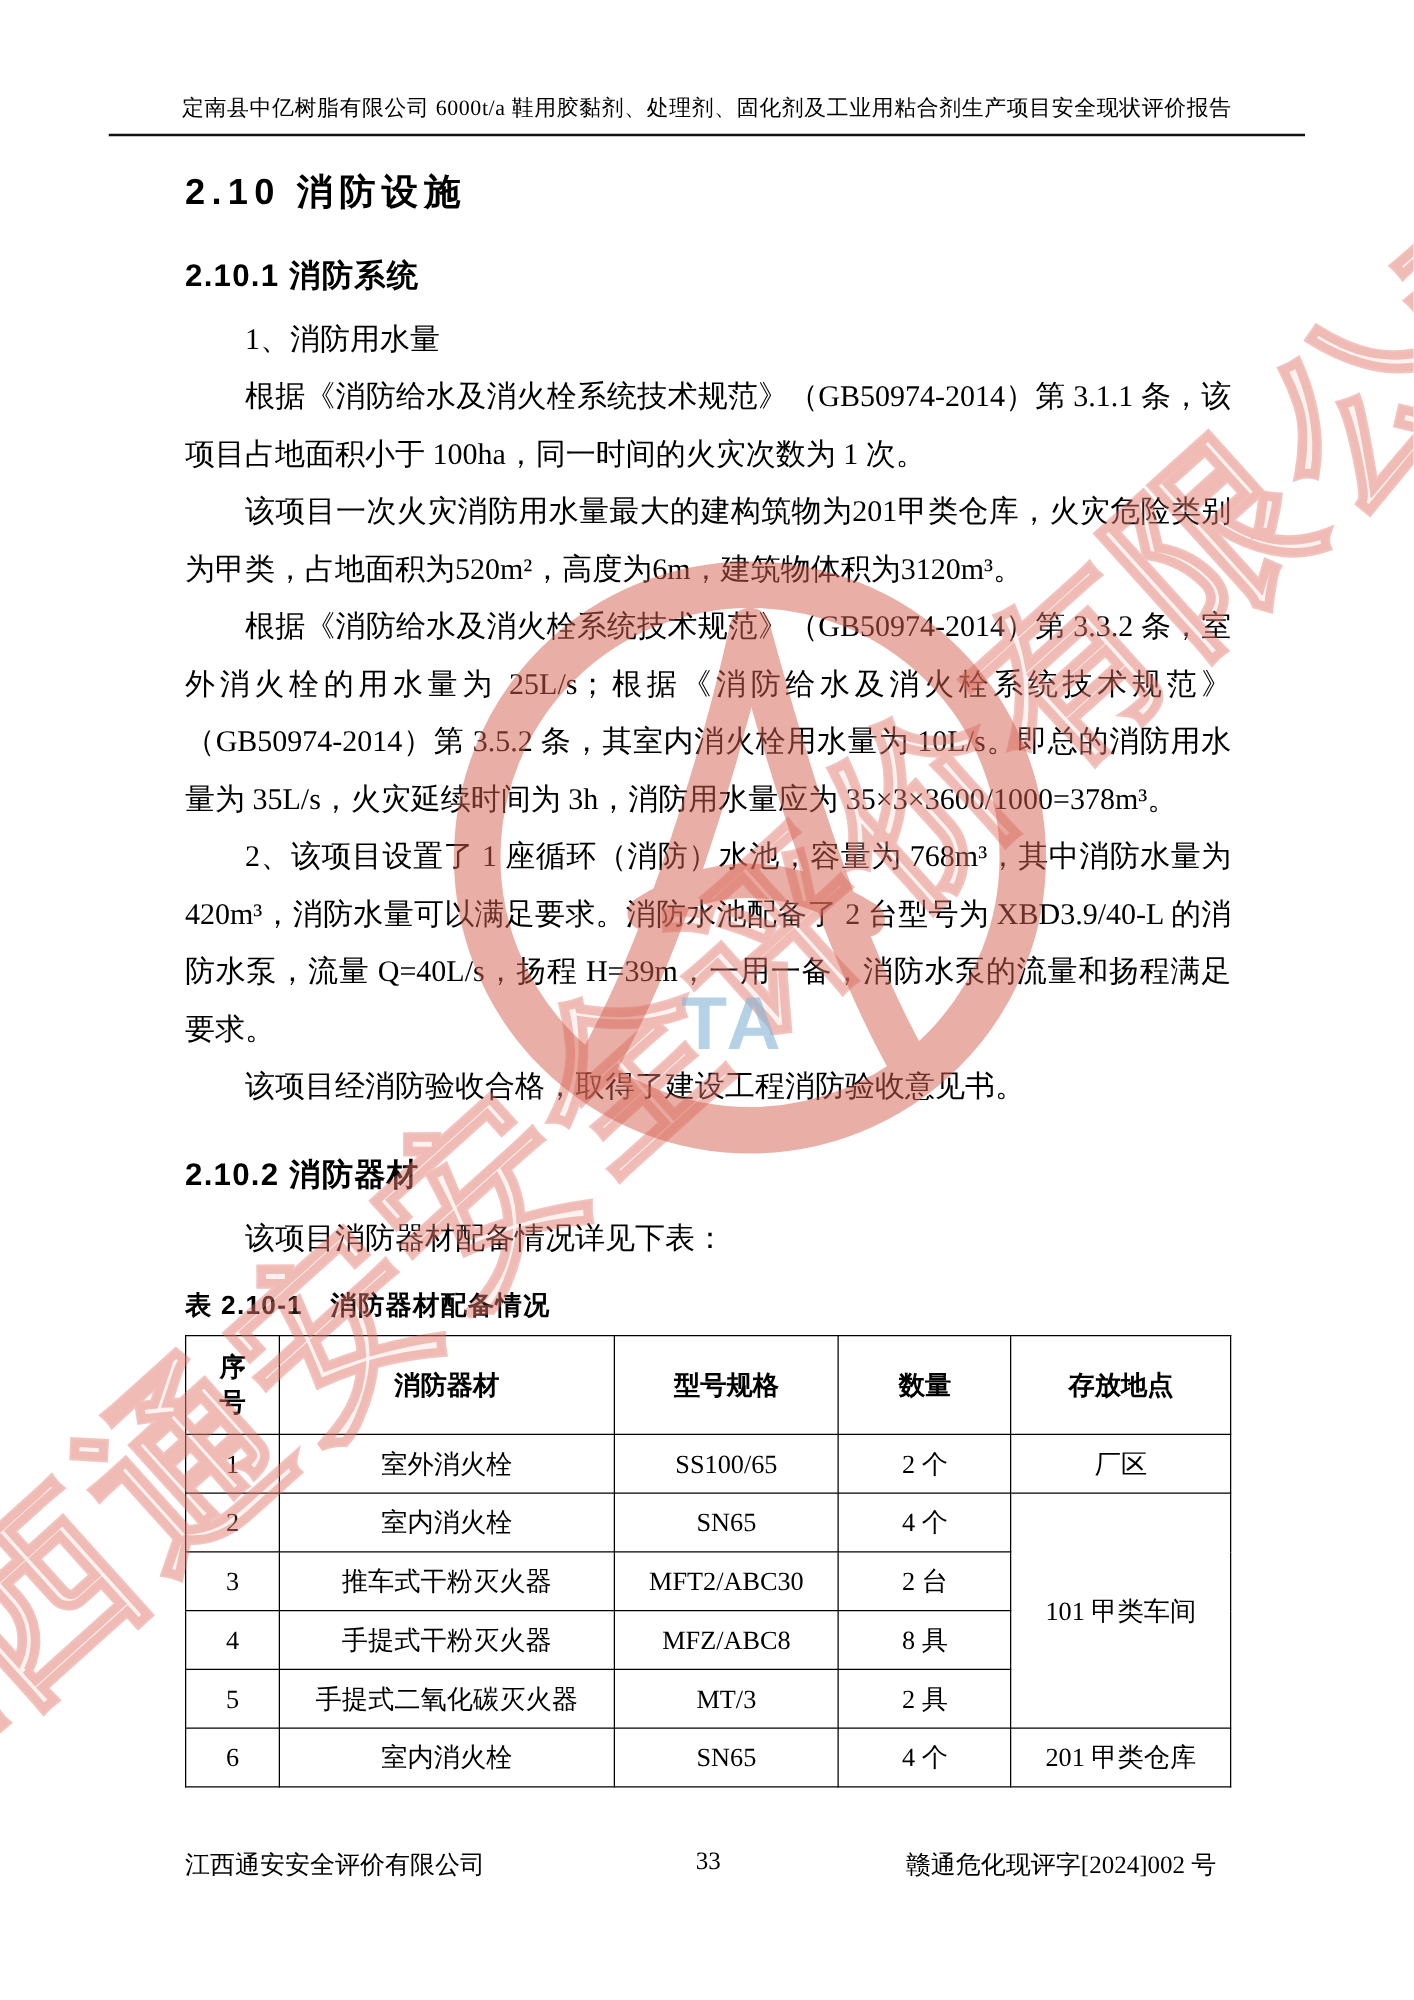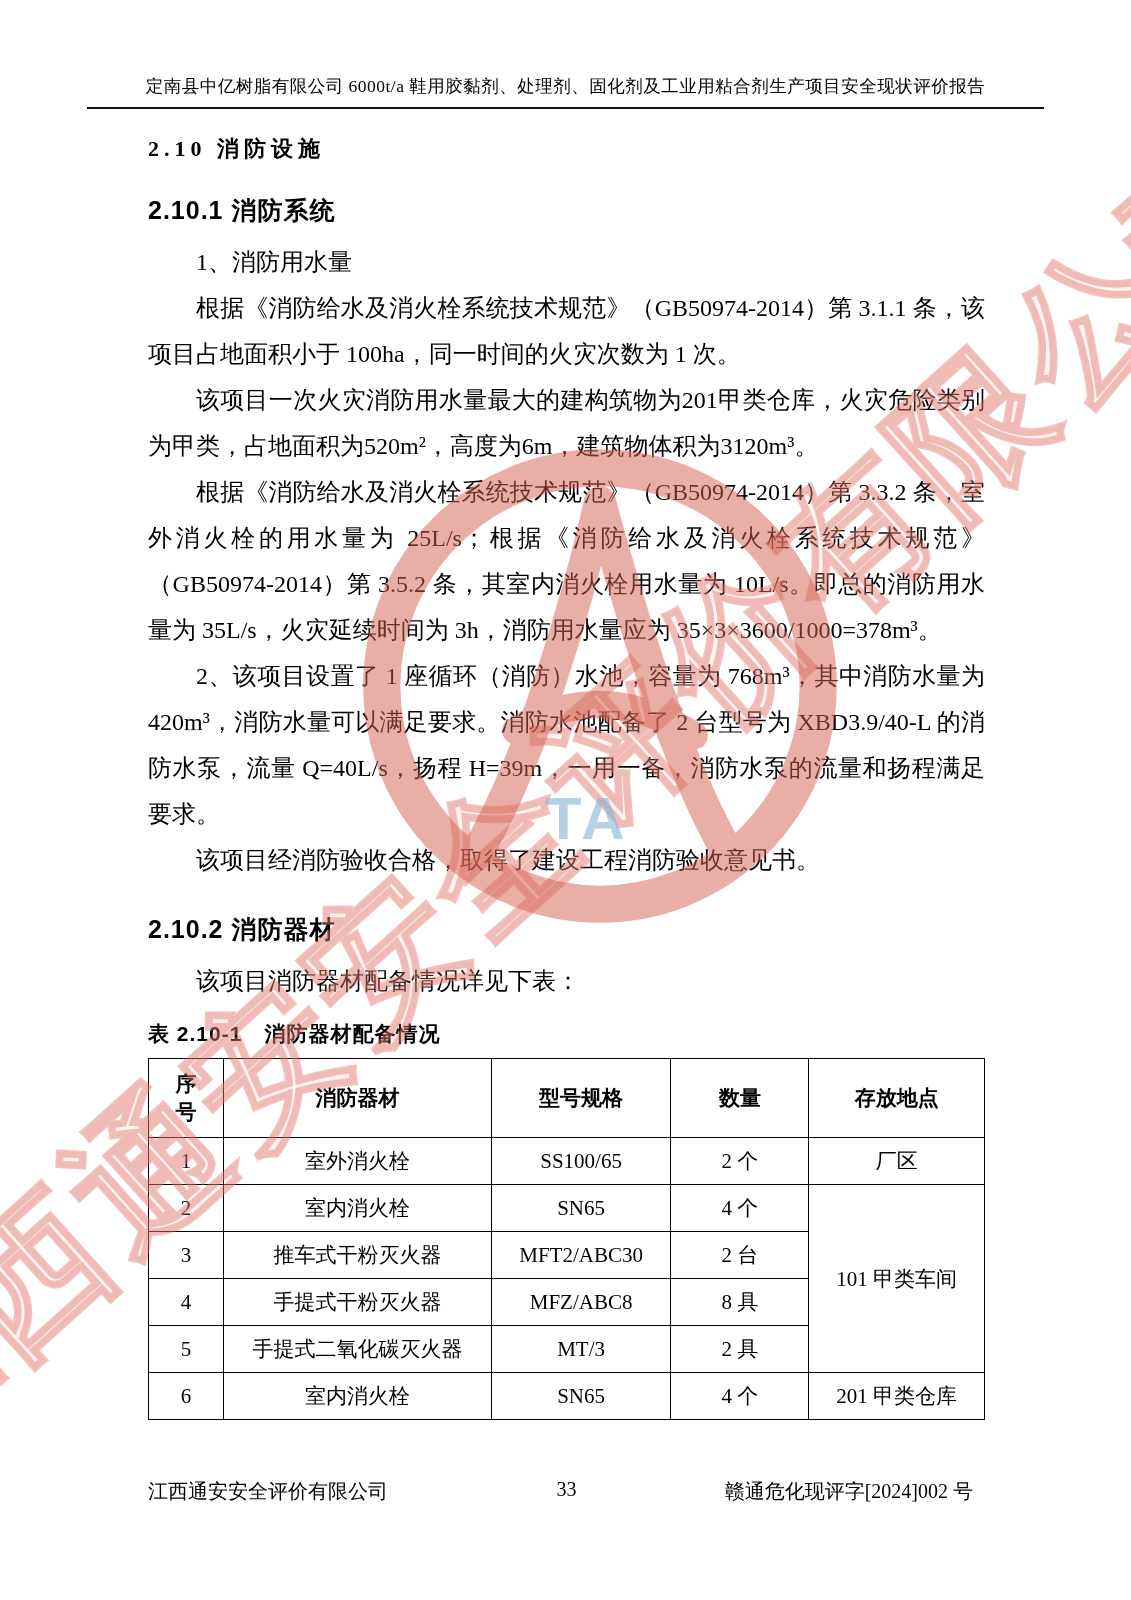--- a/index.html
+++ b/index.html
@@ -17,24 +17,24 @@
     text-align:center;
     font-size:17.5px;
     white-space:nowrap;
     padding-bottom:9px;
     border-bottom:2.5px solid #111;
     letter-spacing:.5px;
   }
   
   .content{position:absolute;left:148px;right:146px;top:128px;}
   .h1{
-    font-size:22px;font-weight:bold;
+    font-size:29px;font-weight:bold;
     letter-spacing:5px;
     margin:6px 0 0 0;
-    font-family:Liberation Serif, serif;
+    font-family:Liberation Sans, sans-serif;
   }
   .h2{
     font-size:25px;font-weight:bold;
     margin:30px 0 0 0;
     font-family:"Liberation Sans","DejaVu Sans",sans-serif;
     letter-spacing:1px;
   }
   .para{
     font-size:24px;line-height:46px;
     text-align:justify;

